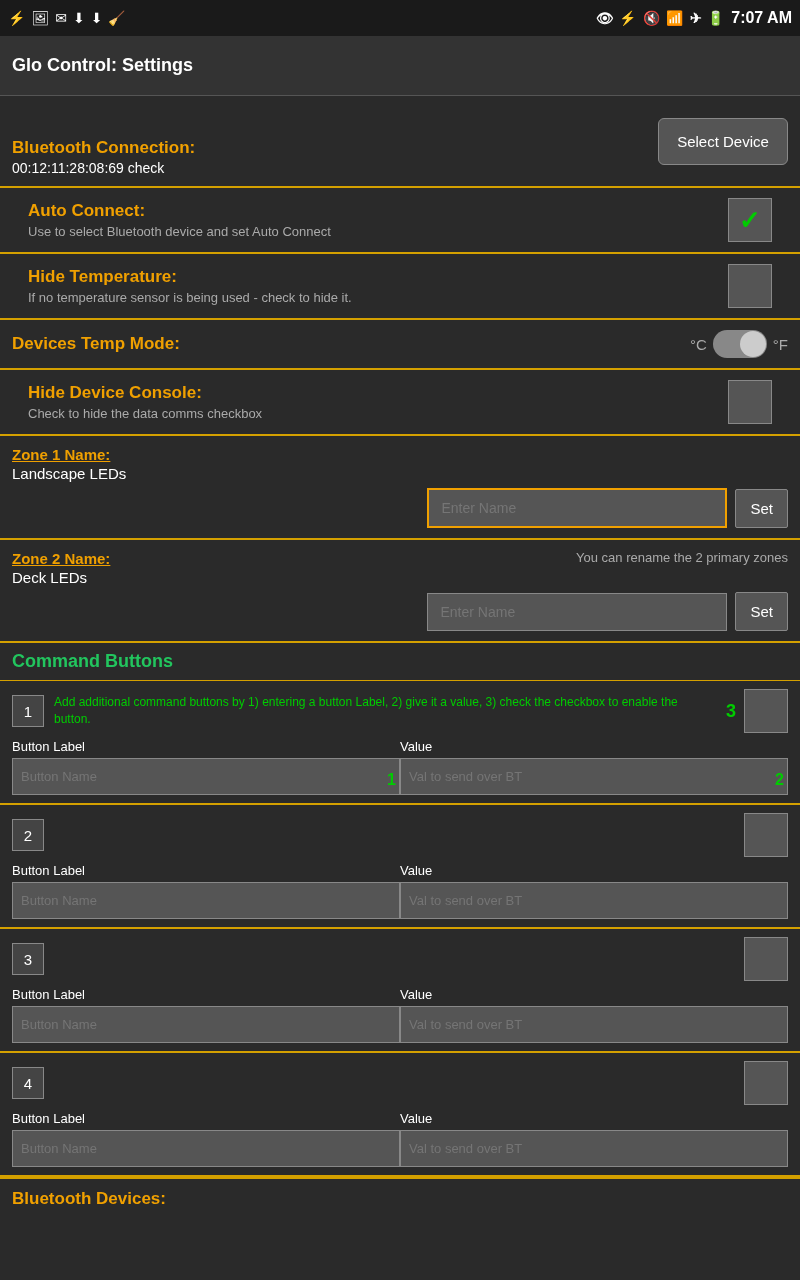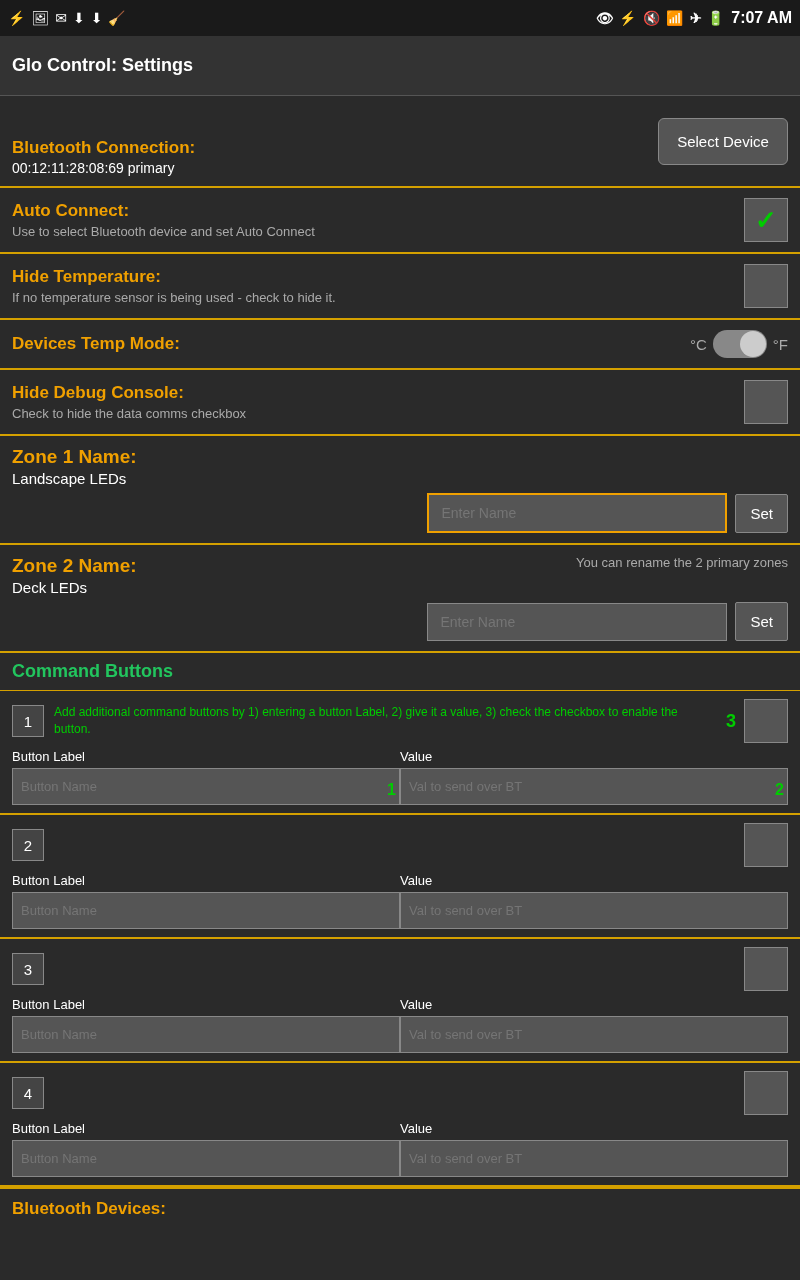--- a/index.html
+++ b/index.html
@@ -42,23 +42,24 @@
       font-weight: bold;
     }
 
     
     .content {
       padding: 0;
     }
 
     .section-header {
       color: #f0a000;
-      font-size: 19px;
+      font-size: 15px;
       font-weight: bold;
       margin-bottom: 2px;
+      text-decoration: underline;
     }
 
     .section-header-inline {
       color: #f0a000;
       font-size: 17px;
       font-weight: bold;
     }
 
     .section-value {
       color: #ffffff;
@@ -89,21 +90,21 @@
       min-width: 130px;
       text-align: center;
     }
 
     
     .toggle-row {
       display: flex;
       align-items: center;
       justify-content: space-between;
       border-bottom: 2px solid #d4a000;
-      padding: 10px 12px;
+      padding: 10px 28px;
       background: #2a2a2a;
     }
     .toggle-left { flex: 1; }
     .toggle-desc { color: #aaaaaa; font-size: 13px; margin-top: 3px; }
 
     
     .checkbox-container {
       width: 44px;
       height: 44px;
       background: #555555;
@@ -313,21 +314,21 @@
   <span class="title-bar-text">
     <span>Glo Control:</span>&nbsp;<span>Settings</span>
   </span>
 </div>
 
 <div class="content">
 
   <div class="bt-row">
     <div class="bt-info">
       <div class="bt-label">Bluetooth Connection:</div>
-      <div class="bt-address">00:12:11:28:08:69 primary</div>
+      <div class="bt-address">00:12:11:28:08:69 check</div>
     </div>
     <button class="select-device-btn">Select Device</button>
   </div>
 
   <div class="toggle-row">
     <div class="toggle-left">
       <div class="section-header-inline">Auto Connect:</div>
       <div class="toggle-desc">Use to select Bluetooth device and set Auto Connect</div>
     </div>
     <div class="checkbox-container">
@@ -350,21 +351,21 @@
       <span class="temp-label-c">°C</span>
       <div class="toggle-switch">
         <div class="toggle-switch-thumb"></div>
       </div>
       <span class="temp-label-f">°F</span>
     </div>
   </div>
 
   <div class="toggle-row">
     <div class="toggle-left">
-      <div class="section-header-inline">Hide Debug Console:</div>
+      <div class="section-header-inline">Hide Device Console:</div>
       <div class="toggle-desc">Check to hide the data comms checkbox</div>
     </div>
     <div class="checkbox-container">
     </div>
   </div>
 
   <div class="zone-row">
     <div class="section-header">Zone 1 Name:</div>
     <div class="section-value">Landscape LEDs</div>
     <div class="zone-name-row">

